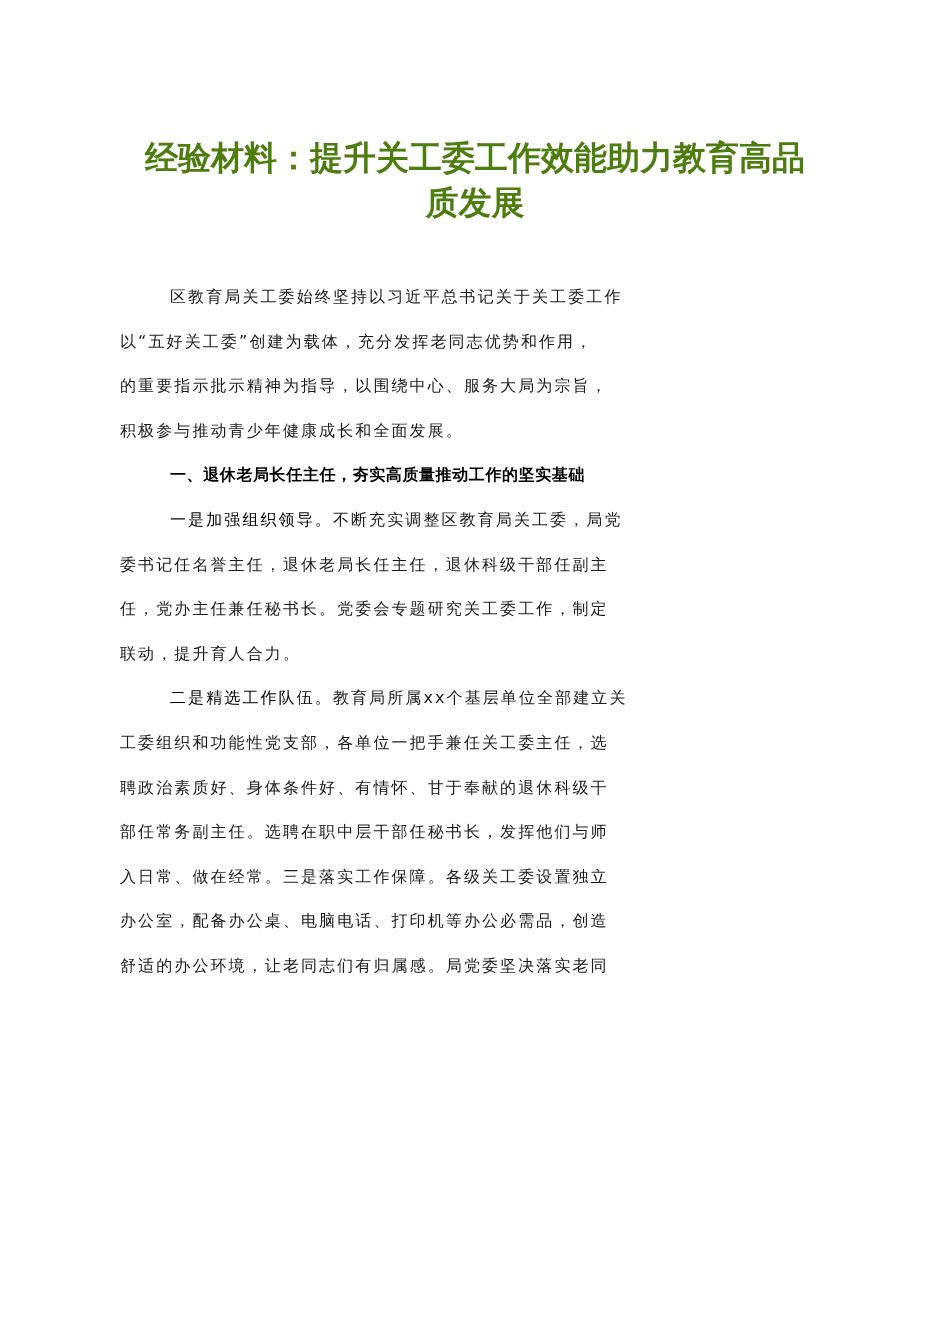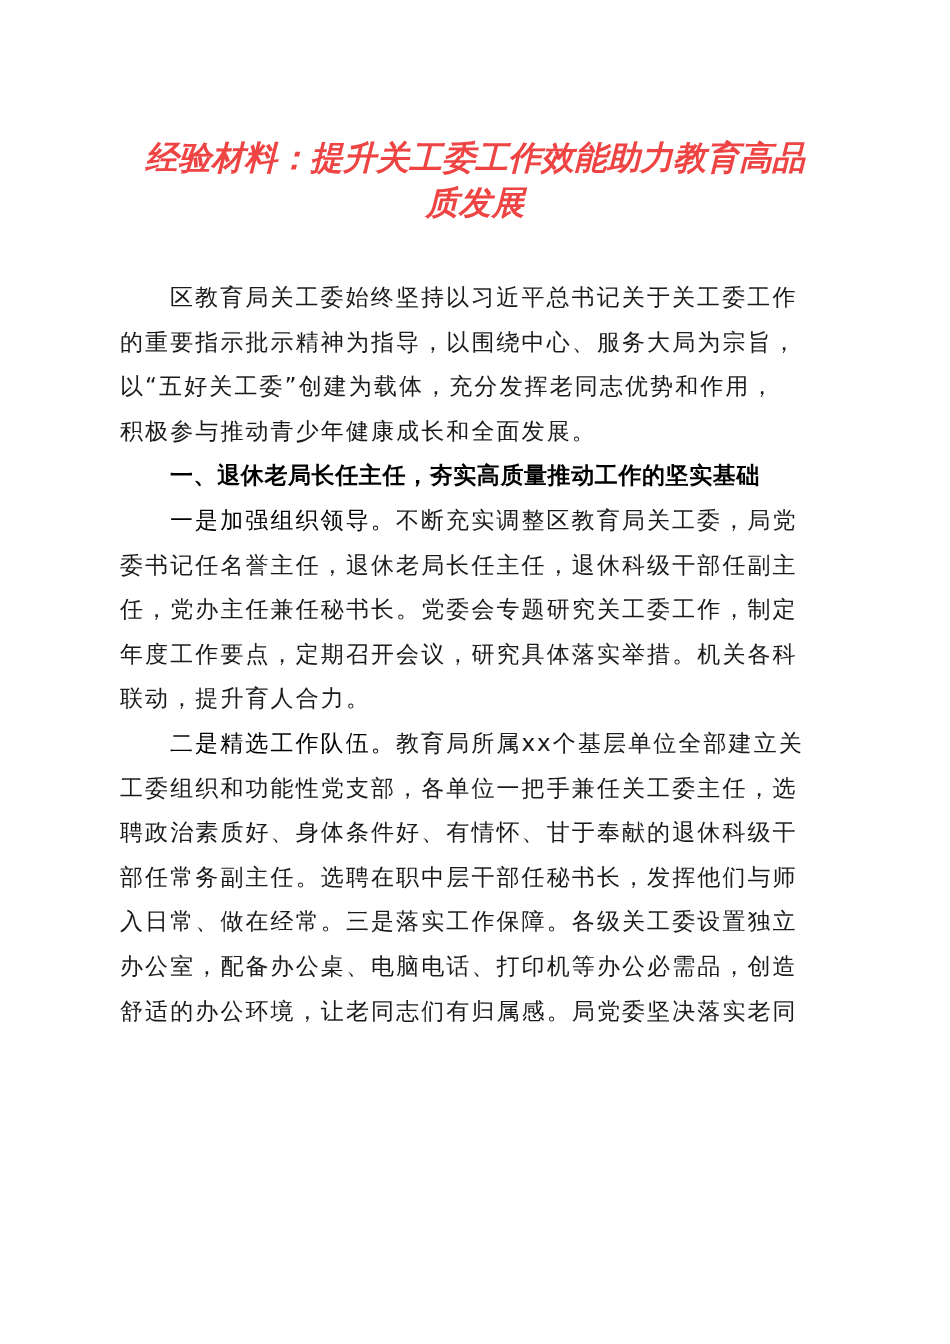--- a/index.html
+++ b/index.html
@@ -2,28 +2,27 @@
 <html><head>
 <meta charset="utf-8">
 <style>
   html, body { margin: 0; padding: 0; background: #ffffff; }
   body { width: 950px; height: 1344px; position: relative; overflow: hidden; color: #111; }
   .page { position: absolute; left: 0; top: 0; width: 950px; height: 1344px; background: #fff; }
   .title {
     position: absolute; left: 110px; top: 136px; width: 730px;
     text-align: center;
     font-family: "DejaVu Serif", "Liberation Serif", serif;
-    font-weight: bold; font-size: 33px; line-height: 44px; color: #ef4444;
+    font-weight: bold; font-size: 33px; line-height: 44px; color: #4d7c0f;
     letter-spacing: 0px;
-    font-style: italic;
   }
   .body-text {
     position: absolute; left: 120px; top: 275px; width: 702px;
     font-family: "DejaVu Sans", "Liberation Sans", sans-serif;
-    font-size: 23px; line-height: 44.6px; color: #1a1a1a;
+    font-size: 16px; line-height: 44.6px; color: #1a1a1a;
     letter-spacing: 2.1px;
     text-align: justify;
   }
   .line { display: block; white-space: nowrap; height: 44.6px; }
   .indent { padding-left: 50px; }
   .heading { font-weight: bold; color: #000; letter-spacing: 0.6px; }
   .lead { font-family: Liberation Sans, sans-serif; color: #000; }
 </style>
 </head>
 <body>
@@ -32,32 +31,31 @@
 
   <div class="title">
     <span class="line">经验材料：提升关工委工作效能助力教育高品</span>
     <span class="line">质发展</span>
   </div>
 
   <div class="body-text">
 
     <div>
       <span class="line indent">区教育局关工委始终坚持以习近平总书记关于关工委工作</span>
+      <span class="line">以“五好关工委”创建为载体，充分发挥老同志优势和作用，</span>
       <span class="line">的重要指示批示精神为指导，以围绕中心、服务大局为宗旨，</span>
-      <span class="line">以“五好关工委”创建为载体，充分发挥老同志优势和作用，</span>
       <span class="line">积极参与推动青少年健康成长和全面发展。</span>
     </div>
 
     <span class="line indent heading">一、退休老局长任主任，夯实高质量推动工作的坚实基础</span>
 
     <div>
       <span class="line indent"><span class="lead">一是加强组织领导。</span><span>不断充实调整区教育局关工委，局党</span></span>
       <span class="line">委书记任名誉主任，退休老局长任主任，退休科级干部任副主</span>
       <span class="line">任，党办主任兼任秘书长。党委会专题研究关工委工作，制定</span>
-      <span class="line">年度工作要点，定期召开会议，研究具体落实举措。机关各科</span>
       <span class="line">联动，提升育人合力。</span>
     </div>
 
     <div>
       <span class="line indent"><span class="lead">二是精选工作队伍。</span><span>教育局所属xx个基层单位全部建立关</span></span>
       <span class="line">工委组织和功能性党支部，各单位一把手兼任关工委主任，选</span>
       <span class="line">聘政治素质好、身体条件好、有情怀、甘于奉献的退休科级干</span>
       <span class="line">部任常务副主任。选聘在职中层干部任秘书长，发挥他们与师</span>
       <span class="line">入日常、做在经常。三是落实工作保障。各级关工委设置独立</span>
       <span class="line">办公室，配备办公桌、电脑电话、打印机等办公必需品，创造</span>

